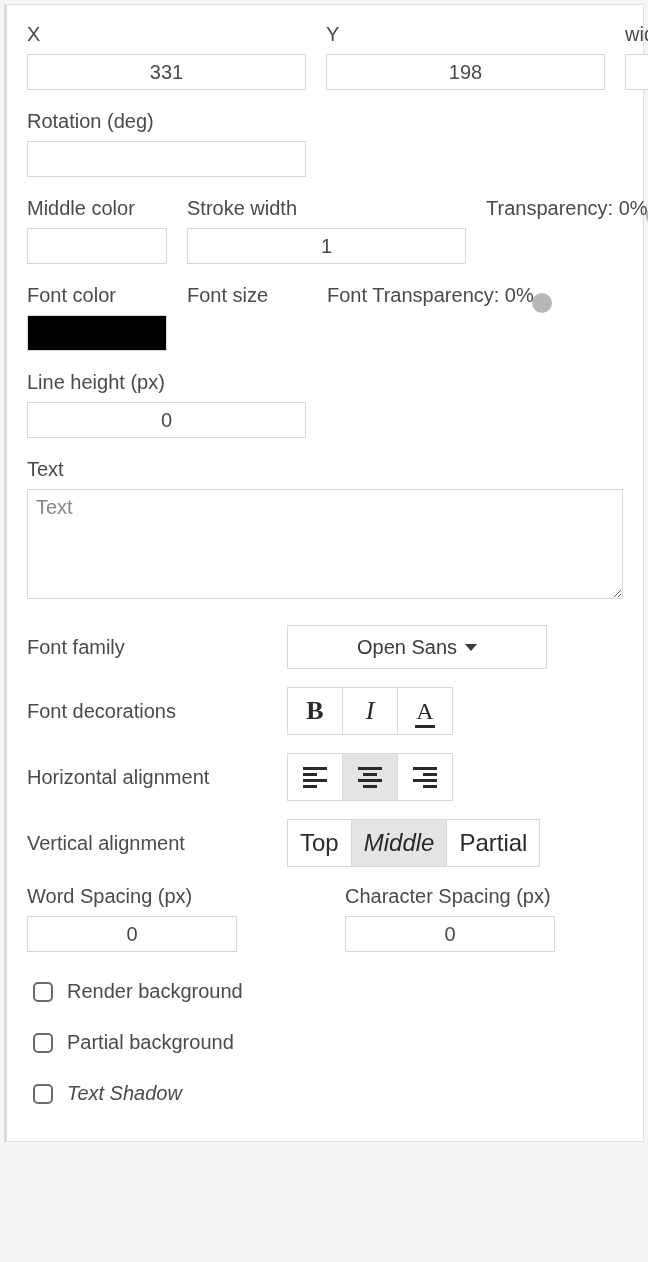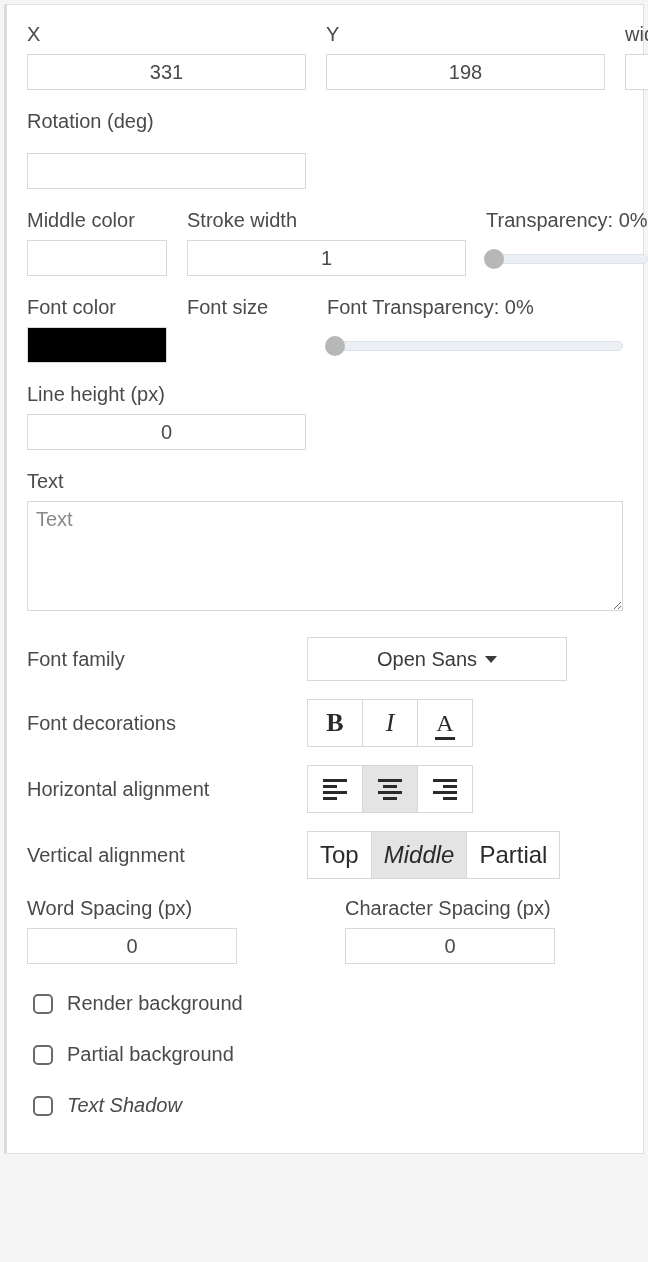--- a/index.html
+++ b/index.html
@@ -63,21 +63,21 @@
     color: #888;
     font-family: inherit;
     font-weight: 300;
     padding: 6px 8px;
     resize: both;
     outline: none;
   }
   .slider-wrap {
     flex: 1;
     display: flex;
-    flex-direction: column;
+    flex-direction: row;
   }
   .slider {
     position: relative;
     height: 22px;
     margin-top: 8px;
   }
   .slider .track {
     position: absolute;
     top: 50%;
     left: 0; right: 0;
@@ -93,21 +93,20 @@
     left: 0;
     width: 20px; height: 20px;
     background: #b7b7b7;
     border-radius: 50%;
     transform: translate(-2px, -50%);
   }
   .inline-row {
     display: flex;
     align-items: center;
     margin-bottom: 18px;
-    gap: 20px;
   }
   .inline-row .lbl {
     flex: 0 0 260px;
     margin-bottom: 0;
   }
   .select-btn {
     border: 1px solid #d8d8d8;
     height: 44px;
     min-width: 260px;
     display: flex;
@@ -212,21 +211,21 @@
       <input type="text" class="numbox" value="198" style="">
     </div>
     <div class="field narrow">
       <label>width</label>
       <input type="text" class="numbox" value="400" style="">
     </div>
 
   </div>
 
   <div class="row">
-    <div class="field" style="flex:0 0 170px;gap:12px;">
+    <div class="field" style="flex:0 0 170px;">
       <label>Rotation (deg)</label>
       <input type="text" class="numbox" value="" style="">
     </div>
   </div>
 
   <div class="row">
     <div class="field" style="flex:0 0 140px;">
       <label>Middle color</label>
       <div class="colorbox"></div>
     </div>

